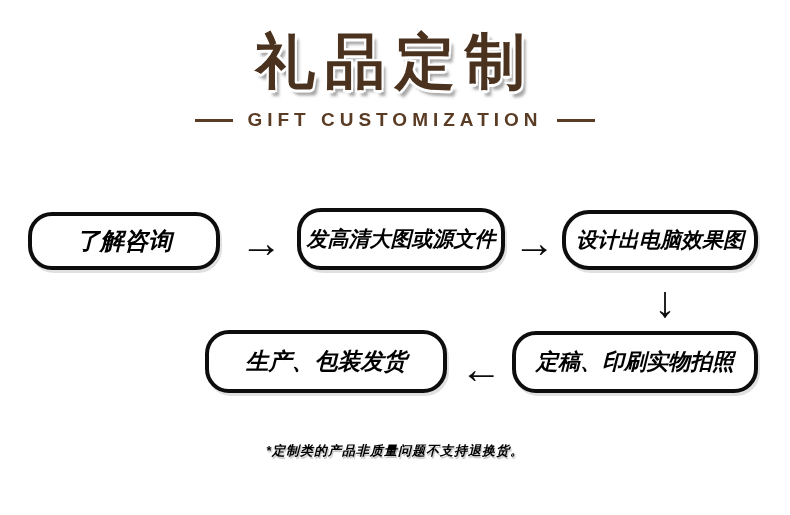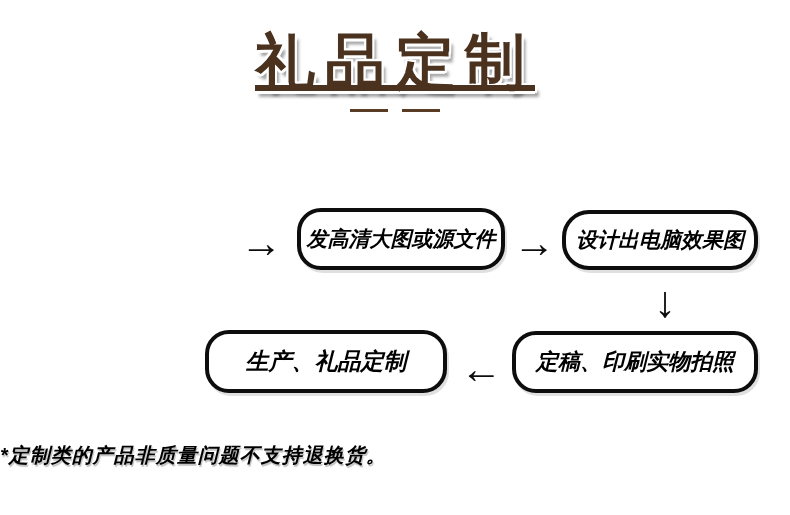--- a/index.html
+++ b/index.html
@@ -29,21 +29,20 @@
     font-weight: bold;
     letter-spacing: 10px;
     color: #4a321e;
     text-shadow:
       -2px -2px 0 #ffffff,
        2px -2px 0 #ffffff,
       -2px  2px 0 #ffffff,
        2px  2px 0 #ffffff,
        0px  3px 0 #ffffff,
        4px  6px 3px rgba(60,60,60,0.45);
-    text-decoration: underline;
   }
   .subtitle-row {
     position: absolute;
     top: 109px;
     left: 0;
     width: 100%;
     display: flex;
     justify-content: center;
     align-items: center;
     gap: 14px;
@@ -95,53 +94,55 @@
   .arrow-2 { left: 505px; top: 222px; width: 58px; font-size: 42px; }
   .arrow-3 { left: 645px; top: 280px; width: 40px; font-size: 44px; }
   .arrow-4 { left: 450px; top: 348px; width: 62px; font-size: 42px; }
 
   
   .footer-note {
     position: absolute;
     top: 442px;
     left: 0;
     width: 100%;
-    text-align: left;
-    font-size: 20px;
+    text-align: center;
+    font-size: 13px;
     font-weight: bold;
     font-style: italic;
     letter-spacing: 1px;
     color: #000000;
     text-shadow: 1px 2px 1px rgba(0,0,0,0.25);
   }
 </style>
 </head>
 <body>
 
 <div class="canvas">
 
   <div class="title">礼品定制</div>
 
   <div class="subtitle-row">
     <div class="subtitle-line"></div>
+    <div class="subtitle-text">GIFT CUSTOMIZATION</div>
     <div class="subtitle-line"></div>
   </div>
 
+  <div class="flow-box box-1">了解咨询</div>
 
   <div class="flow-arrow arrow-1">→</div>
 
   <div class="flow-box box-2">发高清大图或源文件</div>
 
   <div class="flow-arrow arrow-2">→</div>
 
   <div class="flow-box box-3">设计出电脑效果图</div>
 
   <div class="flow-arrow arrow-3">↓</div>
 
   <div class="flow-box box-4">定稿、印刷实物拍照</div>
 
   <div class="flow-arrow arrow-4">←</div>
 
-  <div class="flow-box box-5">生产、礼品定制</div>
+  <div class="flow-box box-5">生产、包装发货</div>
 
   <div class="footer-note">*定制类的产品非质量问题不支持退换货。</div>
 
 </div>
 
 </body></html>

